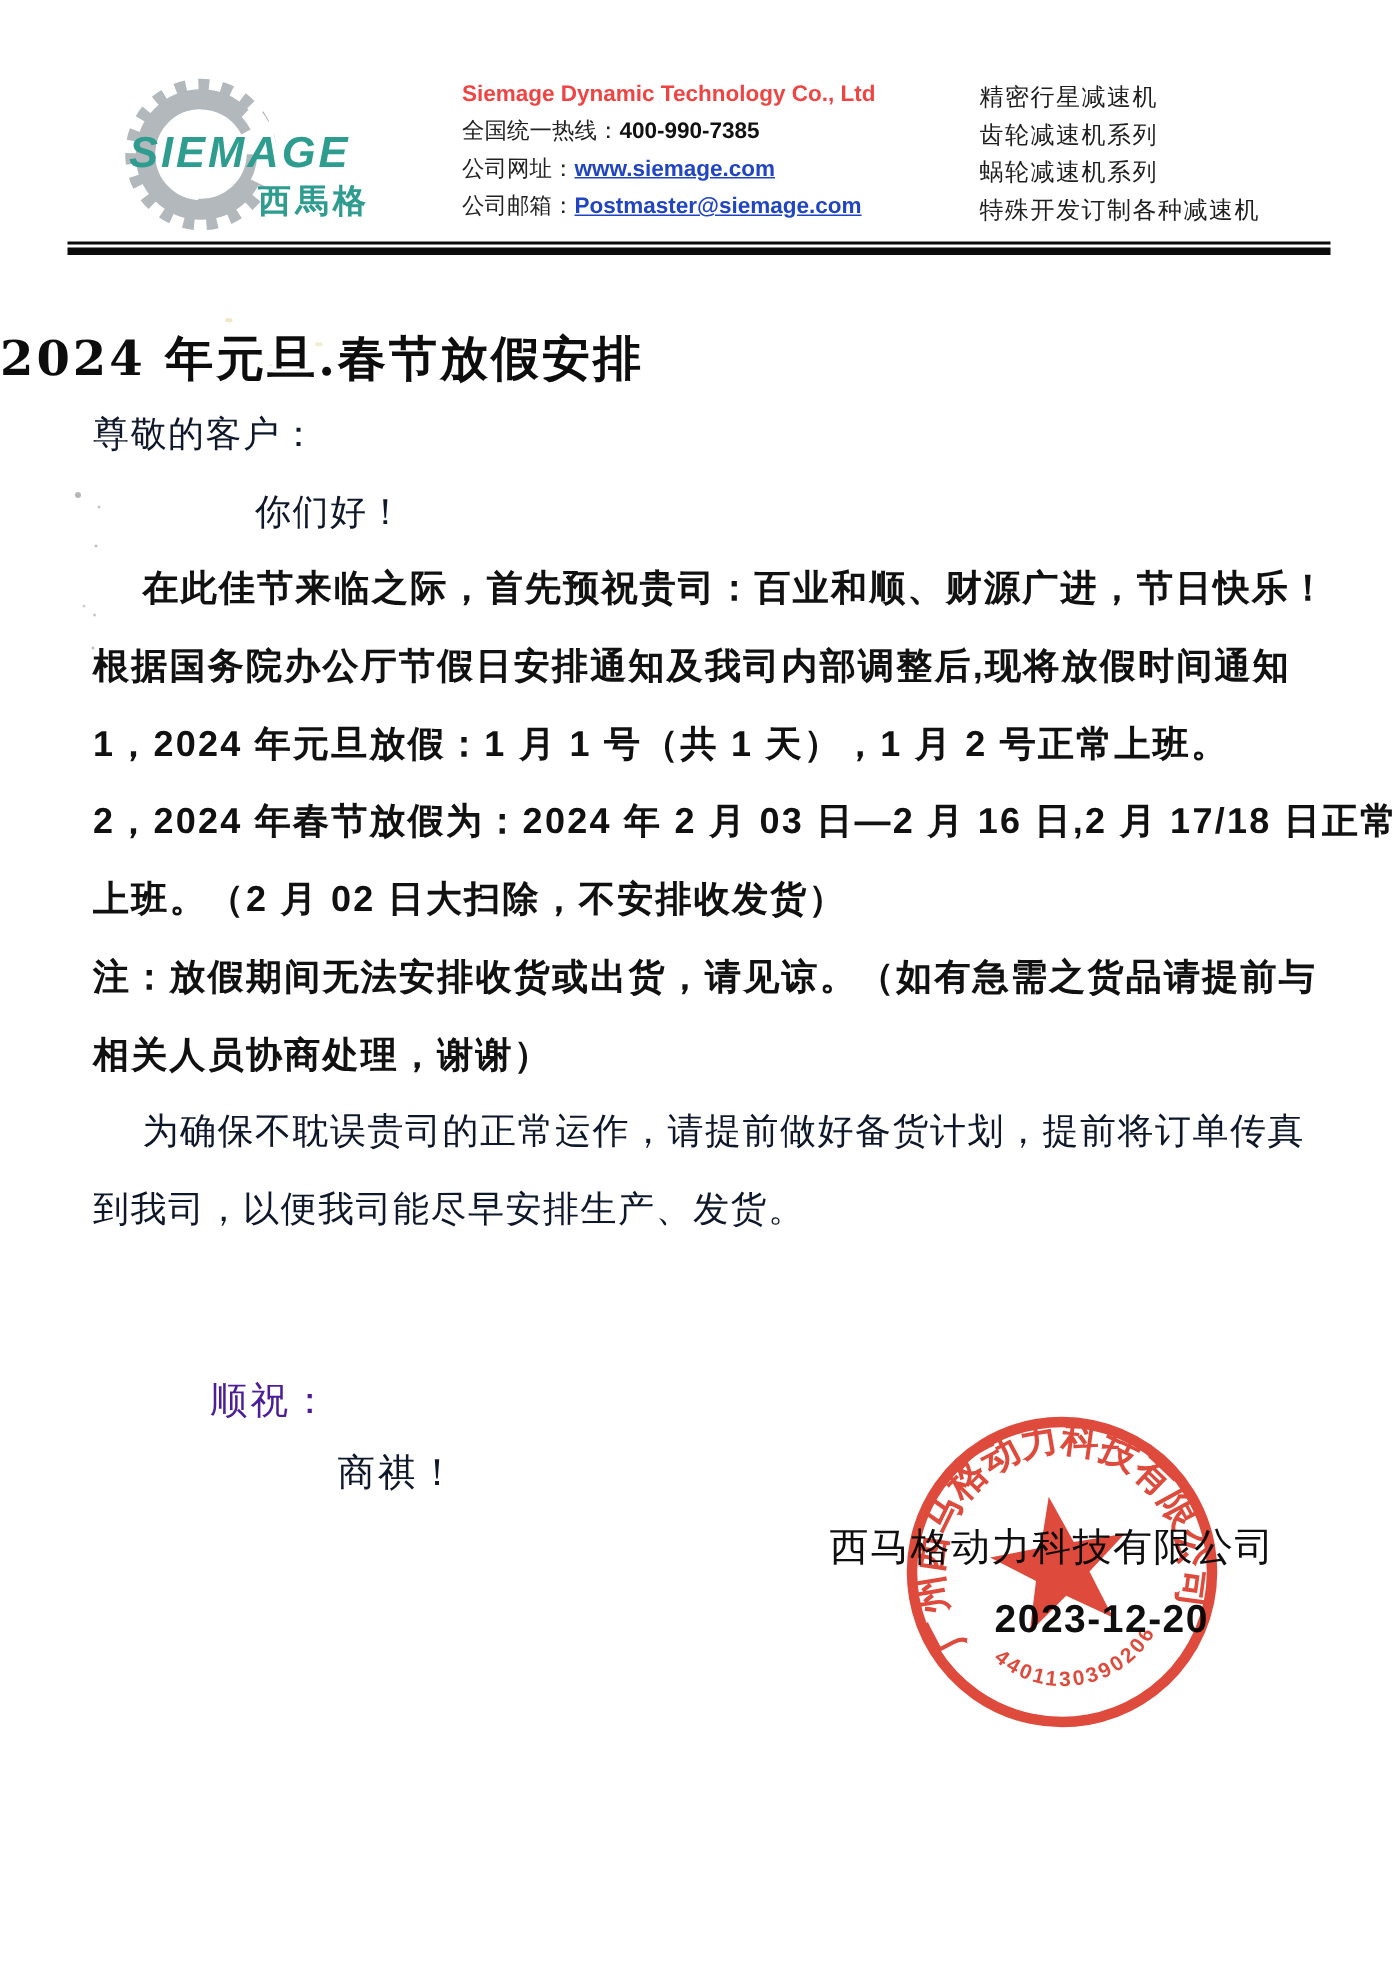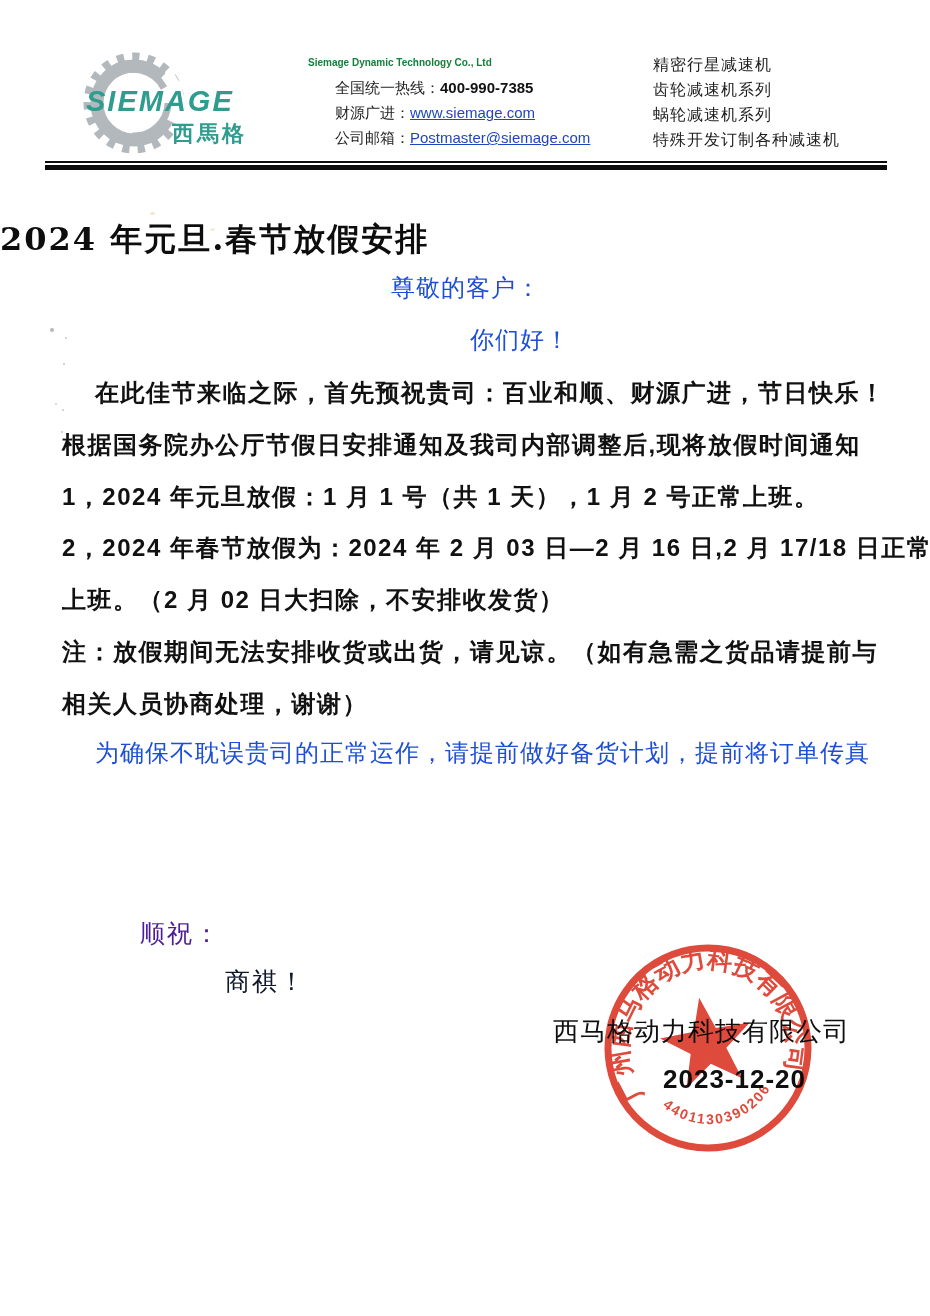--- a/index.html
+++ b/index.html
@@ -5,36 +5,36 @@
   html,body{margin:0;padding:0;background:#888;}
   .page{
     position:relative;width:930px;height:1316px;margin:0 auto;
     background:#ffffff;overflow:hidden;
     font-family:"Liberation Sans",sans-serif;color:#1c1c1c;
   }
   
   .logo{position:absolute;left:72px;top:48px;width:220px;height:112px;}
   .hdr-mid{position:absolute;left:308px;top:50px;width:348px;}
   .hdr-mid .row{height:25px;line-height:25px;white-space:nowrap;}
-  .company-en{font-family:"Liberation Sans",sans-serif;font-weight:bold;font-size:10px;color:#15803d;}
-  .hdr-label{font-family:"DejaVu Serif",serif;font-size:15px;color:#222;margin-left:27px;}
+  .company-en{font-family:"Liberation Sans",sans-serif;font-weight:bold;font-size:15px;color:#ef4444;}
+  .hdr-label{font-family:"DejaVu Serif",serif;font-size:15px;color:#222;}
   .hdr-strong{font-weight:bold;font-size:15px;color:#111;}
-  .hdr-link{color:#2145c0;text-decoration:underline;font-weight:normal;font-size:15px;cursor:pointer;}
+  .hdr-link{color:#2145c0;text-decoration:underline;font-weight:bold;font-size:15px;cursor:pointer;}
   .hdr-right{position:absolute;left:653px;top:52px;width:260px;
     font-family:"DejaVu Serif",serif;font-size:16px;color:#1e1e1e;}
   .hdr-right .prod{height:25px;line-height:25px;letter-spacing:1px;white-space:nowrap;}
   .divider{position:absolute;left:45px;top:161px;width:842px;height:2px;
     border-top:2px solid #0b0b0b;border-bottom:5px solid #0b0b0b;}
   
   .title{position:absolute;left:0;top:218px;width:930px;text-align:left;
     font-family:"DejaVu Serif",serif;font-weight:bold;font-size:32px;
     letter-spacing:2px;color:#0d0d0d;}
   .body-block{position:absolute;left:62px;top:264px;width:808px;}
   .line{height:51.7px;line-height:51.7px;font-size:24px;white-space:nowrap;}
-  .serif{font-family:Liberation Mono, monospace;letter-spacing:1px;color:#1d4ed8;text-align:center;}
+  .serif{font-family:Liberation Sans, sans-serif;letter-spacing:1px;color:#0f172a;}
   .hei{font-family:"Liberation Sans",sans-serif;font-weight:bold;letter-spacing:1.5px;color:#111;}
   .ind-s{padding-left:108px;}
   .ind-p{padding-left:33px;}
   .closing1{position:absolute;left:140px;top:908px;font-family:"DejaVu Serif",serif;
     font-size:25px;letter-spacing:2px;color:#4c1d95;height:52px;line-height:52px;}
   .closing2{position:absolute;left:225px;top:958px;font-family:Liberation Mono, monospace;
     font-size:25px;letter-spacing:2px;color:#0f172a;height:52px;line-height:52px;}
   .sig-company{position:absolute;left:553px;top:1014px;font-family:"DejaVu Serif",serif;
     font-size:26px;letter-spacing:1px;color:#0f0f0f;}
   .sig-date{position:absolute;left:663px;top:1064px;font-family:"Liberation Sans",sans-serif;
@@ -67,21 +67,21 @@
     <text x="14" y="63" font-family="Liberation Sans, sans-serif" font-style="italic" font-weight="bold" font-size="29" letter-spacing="2" fill="#2E9C8F">SIEMAGE</text>
     <text x="100" y="93" font-family="DejaVu Serif, serif" font-weight="bold" font-size="22" letter-spacing="3" fill="#2E9C8F">西馬格</text>
   </svg>
 
   <div class="hdr-mid">
     <div class="row company-en">Siemage Dynamic Technology Co., Ltd</div>
     <div class="row">
       <span class="hdr-label">全国统一热线：</span><span class="hdr-strong">400-990-7385</span>
     </div>
     <div class="row">
-      <span class="hdr-label">财源广进：</span><span class="hdr-link">www.siemage.com</span>
+      <span class="hdr-label">公司网址：</span><span class="hdr-link">www.siemage.com</span>
     </div>
     <div class="row">
       <span class="hdr-label">公司邮箱：</span><span class="hdr-link">Postmaster@siemage.com</span>
     </div>
   </div>
 
   <div class="hdr-right">
     <div class="prod">精密行星减速机</div>
     <div class="prod">齿轮减速机系列</div>
     <div class="prod">蜗轮减速机系列</div>
@@ -96,20 +96,21 @@
     <div class="line serif">尊敬的客户：</div>
     <div class="line serif ind-s">你们好！</div>
     <div class="line hei ind-p">在此佳节来临之际，首先预祝贵司：百业和顺、财源广进，节日快乐！</div>
     <div class="line hei">根据国务院办公厅节假日安排通知及我司内部调整后,现将放假时间通知</div>
     <div class="line hei">1，2024 年元旦放假：1 月 1 号（共 1 天），1 月 2 号正常上班。</div>
     <div class="line hei">2，2024 年春节放假为：2024 年 2 月 03 日—2 月 16 日,2 月 17/18 日正常</div>
     <div class="line hei">上班。（2 月 02 日大扫除，不安排收发货）</div>
     <div class="line hei">注：放假期间无法安排收货或出货，请见谅。（如有急需之货品请提前与</div>
     <div class="line hei">相关人员协商处理，谢谢）</div>
     <div class="line serif ind-p">为确保不耽误贵司的正常运作，请提前做好备货计划，提前将订单传真</div>
+    <div class="line serif">到我司，以便我司能尽早安排生产、发货。</div>
   </div>
 
   <div class="closing1">顺祝：</div>
   <div class="closing2">商祺！</div>
 
   <div class="sig-company">西马格动力科技有限公司</div>
   <div class="sig-date">2023-12-20</div>
 
   <svg class="stamp" viewBox="0 0 230 230">
     <defs>

